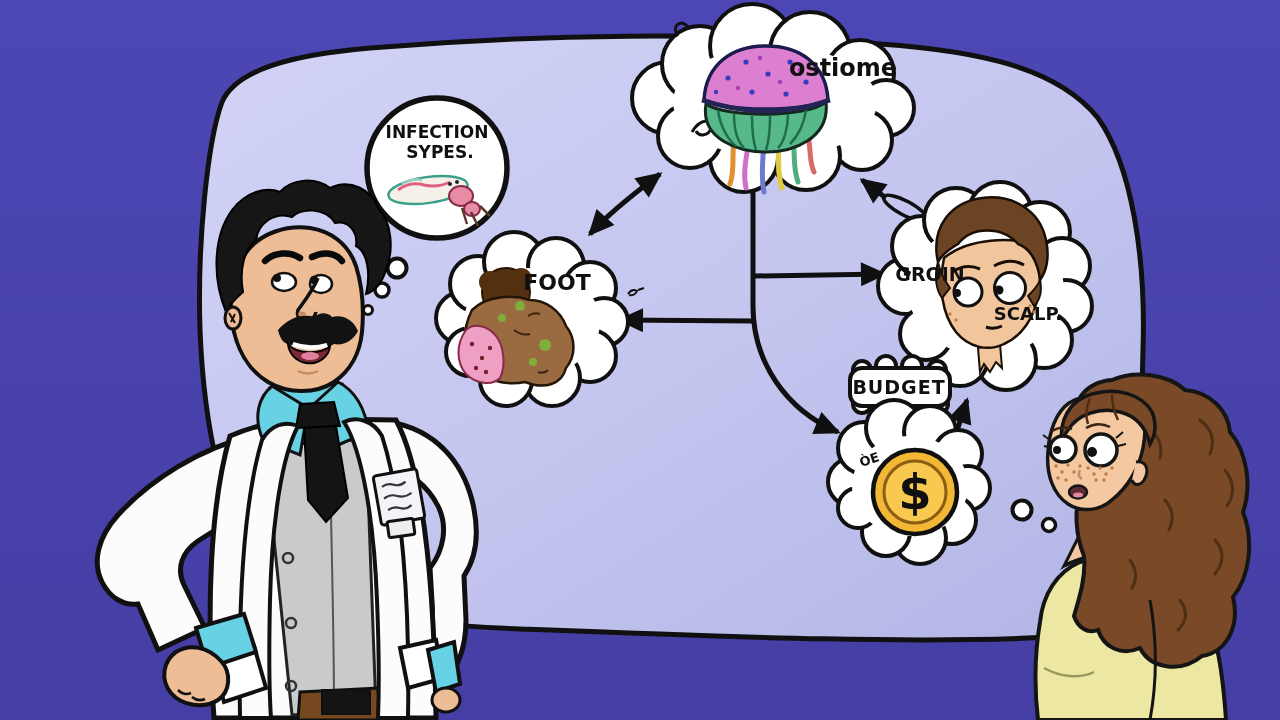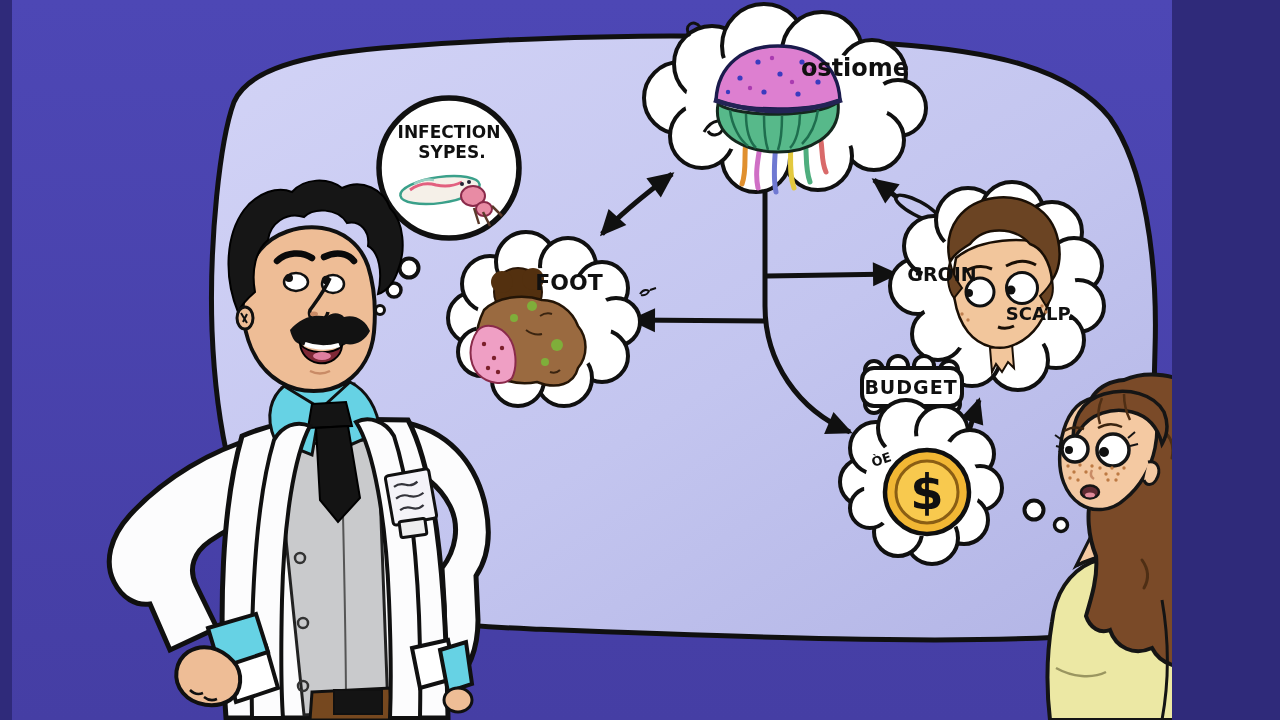--- a/index.html
+++ b/index.html
@@ -1,16 +1,16 @@
 <!DOCTYPE html>
 <html><head>
 <meta charset="utf-8">
 <style>
   html,body{margin:0;padding:0;background:#2f2a7a;}
-  .stage{width:1160px;height:720px;position:relative;overflow:hidden;margin-left:12px;}
+  .stage{width:1280px;height:720px;position:relative;overflow:hidden;}
   svg{display:block;}
   .t{font-family:"DejaVu Sans","Liberation Sans",sans-serif;font-weight:bold;fill:#101010;}
 </style>
 </head>
 <body>
 
 <div class="stage">
 <svg width="1280" height="720" viewBox="0 0 1280 720">
 <defs>
   <linearGradient id="bgGrad" x1="0" y1="0" x2="0" y2="1">

